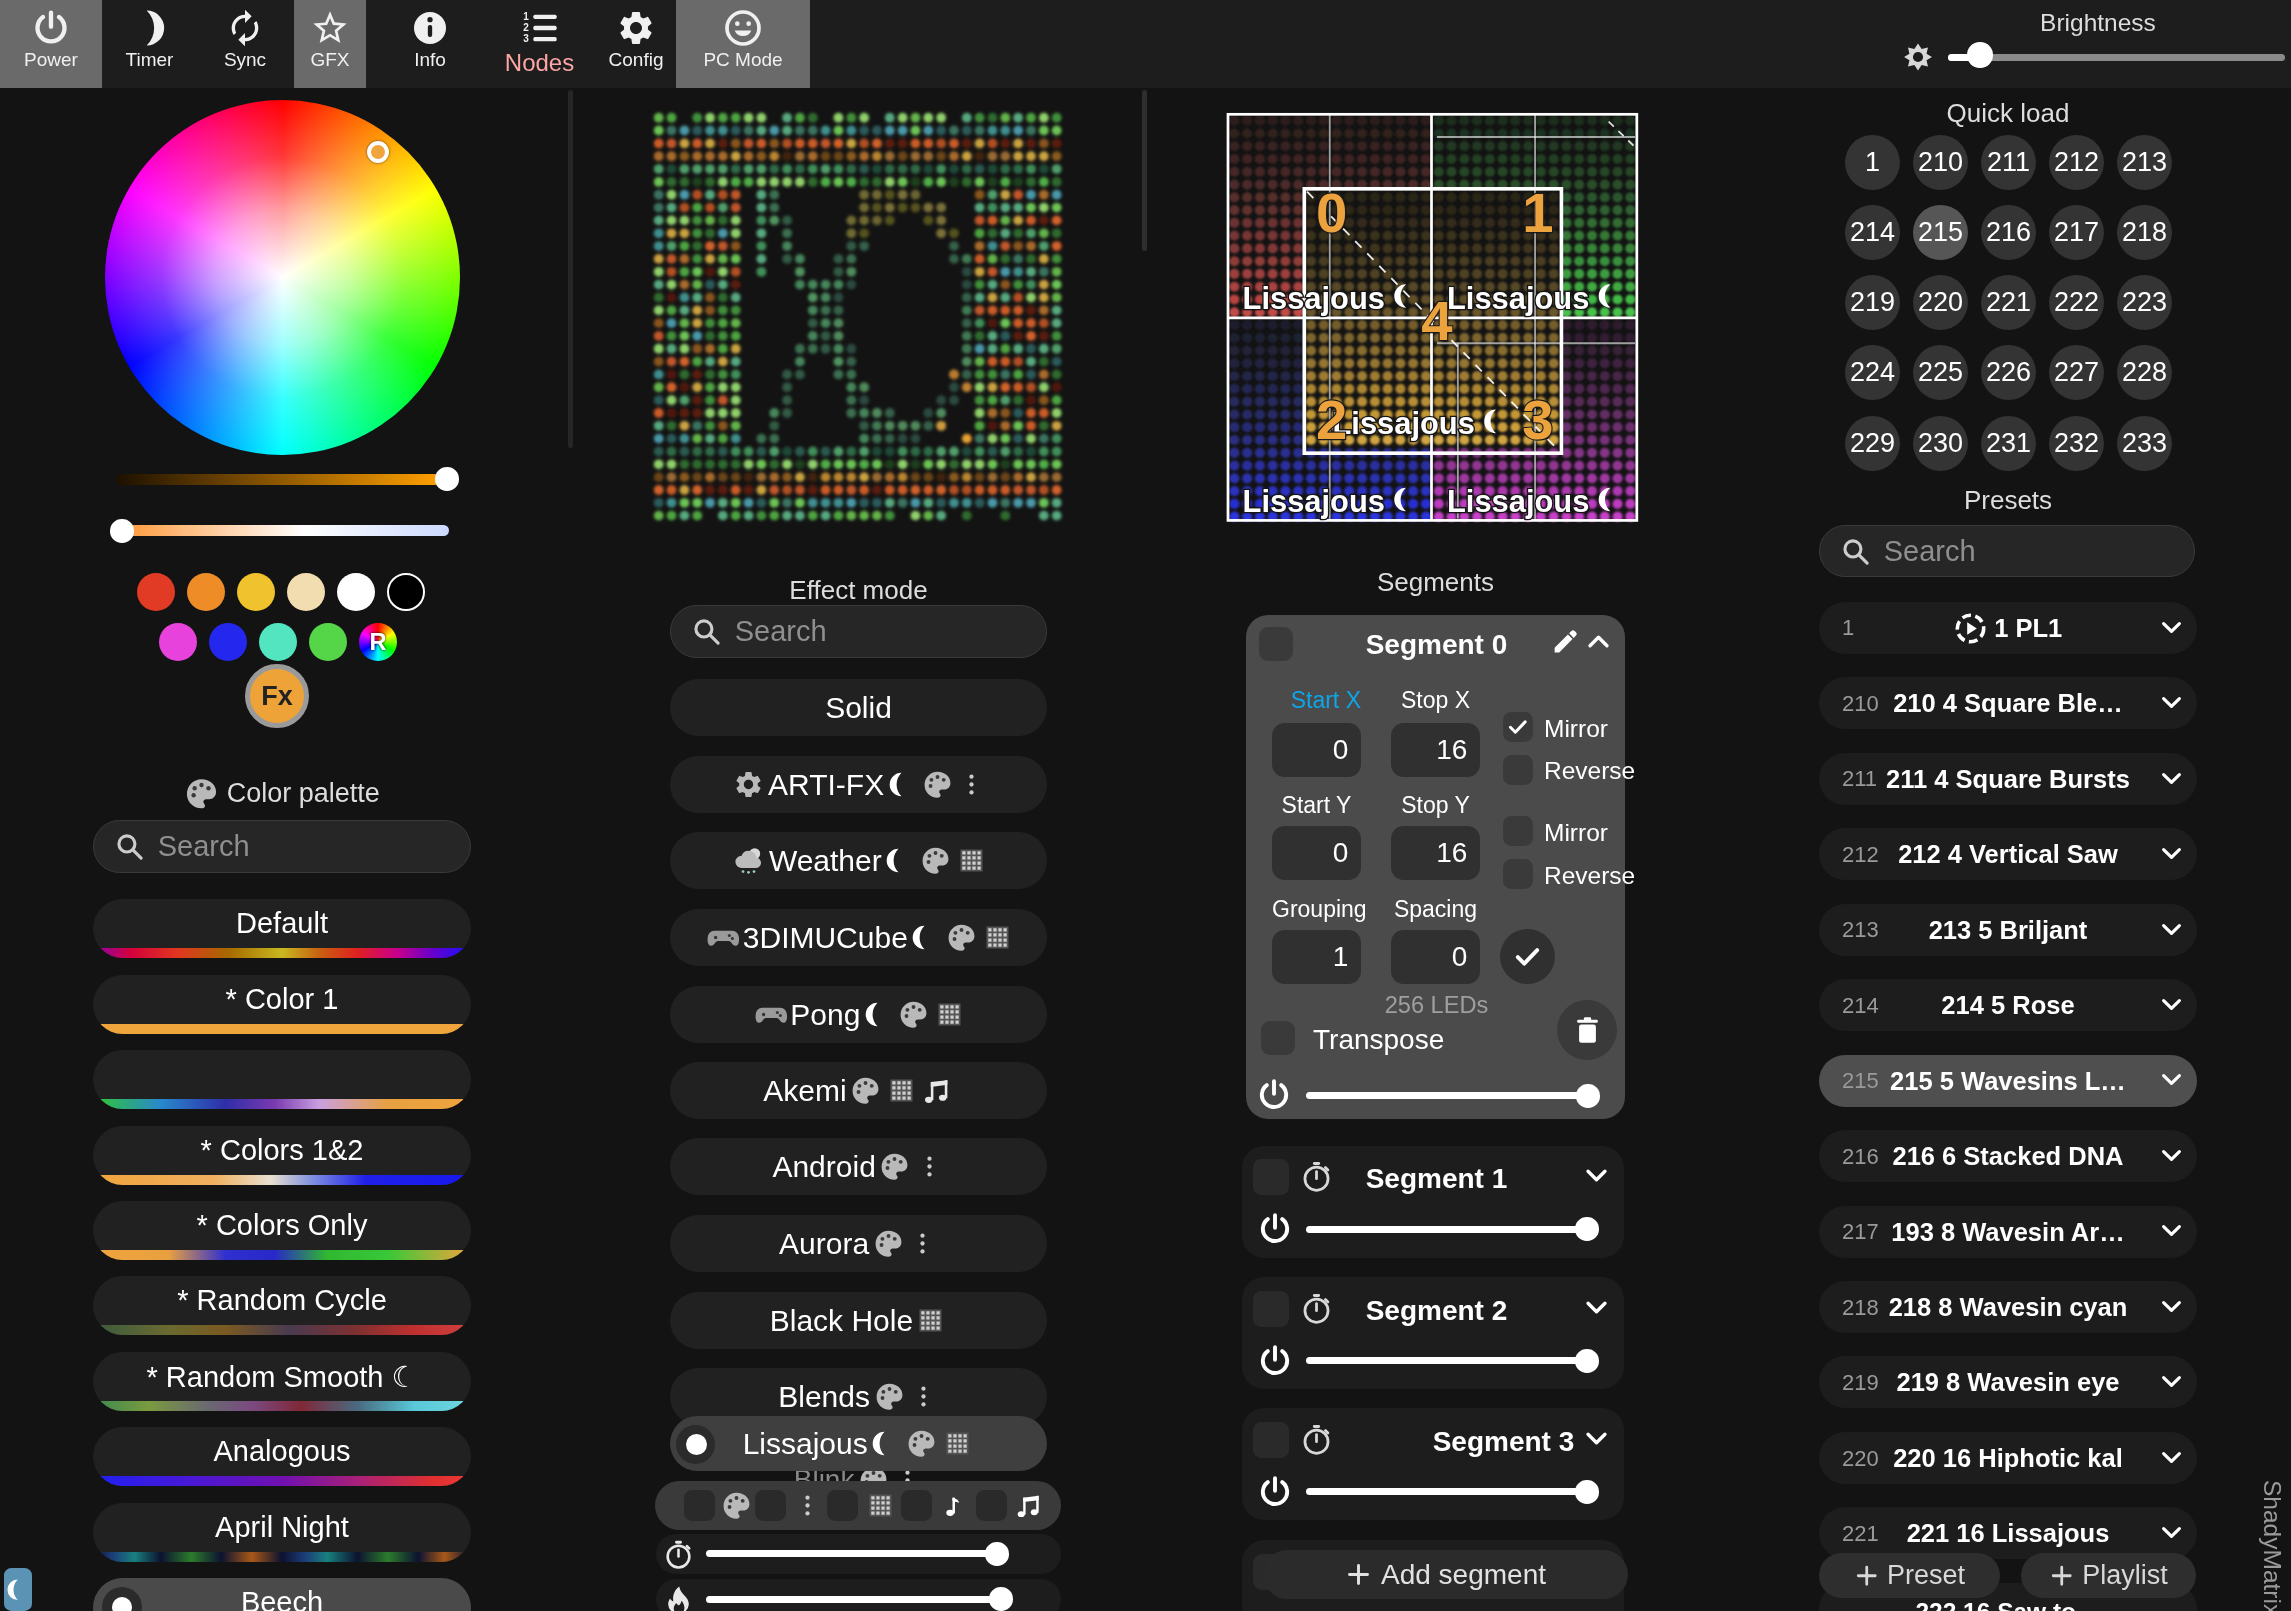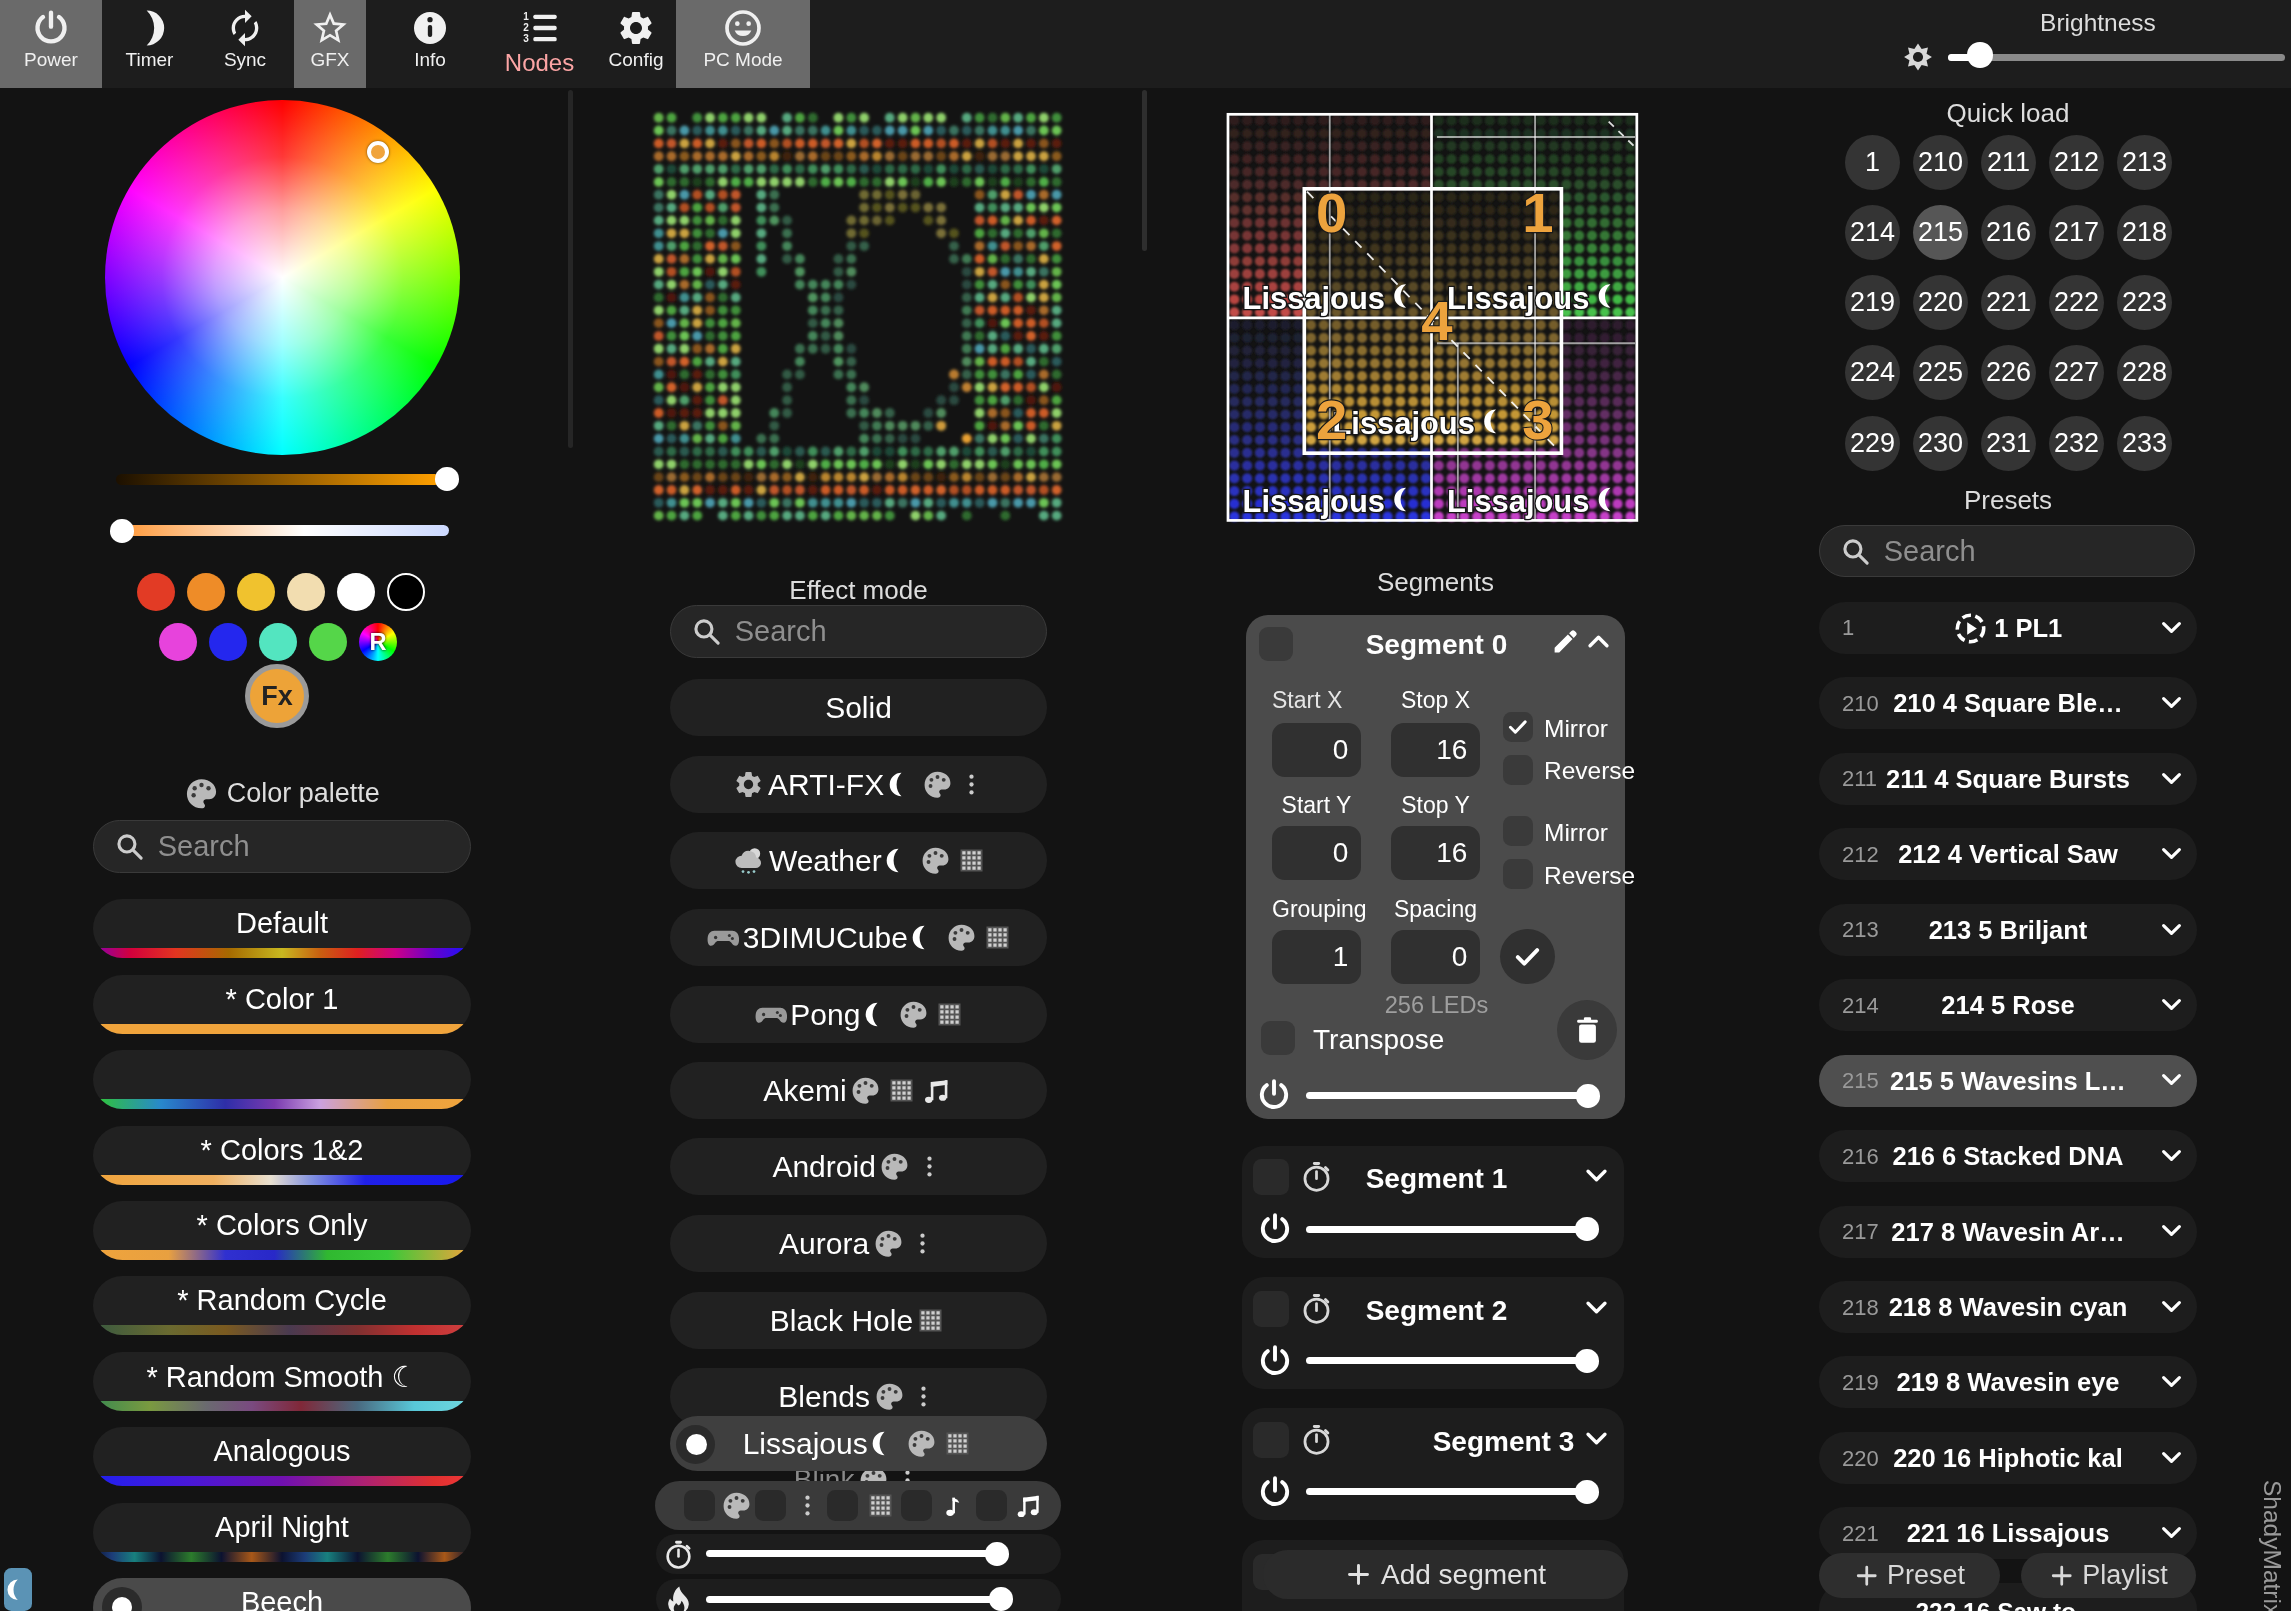--- a/index.html
+++ b/index.html
@@ -2247,21 +2247,21 @@
 <div class="ttl" style="left:1246px;top:567px;width:379px">Segments</div>
 <div class="abs" style="left:1246px;top:615px;width:379px;height:504px;background:#4b4b4b;border-radius:22px"></div>
 <div class="cb" style="left:1259px;top:627px;width:34px;height:34px;background:#3a3a3a"></div>
 <div class="abs" style="left:1309px;top:629px;width:255px;text-align:center;font-size:28px;font-weight:bold">Segment 0</div>
 <div class="abs" style="left:1551px;top:627px"><svg class="ic" width="29" height="29" style="color:#fff;" viewBox="0 0 32 32">
       <use href="#i-pencil"></use>
     </svg></div>
 <div class="abs" style="left:1584px;top:627px"><svg class="ic" width="29" height="29" style="color:#fff;" viewBox="0 0 32 32">
       <use href="#i-chevU"></use>
     </svg></div>
-<div class="abs" style="left:1272px;top:687px;width:89px;color:#e5e5e5;font-size:23px;text-align:left">Start X</div>
+<div class="abs" style="left:1272px;top:687px;width:89px;color:#0ea5e9;font-size:23px;text-align:right">Start X</div>
 <div class="abs" style="left:1391px;top:687px;width:89px;color:#fff;font-size:23px;text-align:center">Stop X</div>
 <div class="abs" style="left:1272px;top:723px;width:89px;height:54px;background:#303030;border-radius:12.7px;font-size:28px;display:flex;align-items:center;justify-content:flex-end;padding-right:12.7px">0</div>
 <div class="abs" style="left:1391px;top:723px;width:89px;height:54px;background:#303030;border-radius:12.7px;font-size:28px;display:flex;align-items:center;justify-content:flex-end;padding-right:12.7px">16</div>
 <div class="abs" style="left:1503px;top:712px;width:30px;height:30px;background:#3a3a3a;border-radius:8.2px"></div>
 <div class="abs flexc" style="left:1503px;top:712px;width:30px;height:30px">
     <svg class="ic" width="23.6" height="23.6" style="color:#fff;" viewBox="0 0 26 26">
       <use href="#i-check"></use>
     </svg>
   </div>
 <div class="abs" style="left:1544px;top:715px;font-size:24.5px">Mirror</div>
@@ -2440,21 +2440,21 @@
 <div class="abs" style="left:2158px;top:1066px"><svg class="ic" width="27" height="27" style="color:#fff;" viewBox="0 0 30 30">
       <use href="#i-chevD"></use>
     </svg></div>
 <div class="abs" style="left:1819px;top:1130px;width:378px;height:52px;background:#1d1d1d;border-radius:26px"></div>
 <div class="abs flexc" style="left:1819px;top:1130px;width:378px;height:52px;font-size:25.5px;font-weight:bold">216 6 Stacked DNA</div>
 <div class="abs" style="left:1842px;top:1144px;font-size:22px;color:#9a9a9a">216</div>
 <div class="abs" style="left:2158px;top:1142px"><svg class="ic" width="27" height="27" style="color:#fff;" viewBox="0 0 30 30">
       <use href="#i-chevD"></use>
     </svg></div>
 <div class="abs" style="left:1819px;top:1206px;width:378px;height:52px;background:#1d1d1d;border-radius:26px"></div>
-<div class="abs flexc" style="left:1819px;top:1206px;width:378px;height:52px;font-size:25.5px;font-weight:bold">217 8 Wavesin Ar…</div>
+<div class="abs flexc" style="left:1819px;top:1206px;width:378px;height:52px;font-size:25.5px;font-weight:bold">193 8 Wavesin Ar…</div>
 <div class="abs" style="left:1842px;top:1219px;font-size:22px;color:#9a9a9a">217</div>
 <div class="abs" style="left:2158px;top:1217px"><svg class="ic" width="27" height="27" style="color:#fff;" viewBox="0 0 30 30">
       <use href="#i-chevD"></use>
     </svg></div>
 <div class="abs" style="left:1819px;top:1281px;width:378px;height:52px;background:#1d1d1d;border-radius:26px"></div>
 <div class="abs flexc" style="left:1819px;top:1281px;width:378px;height:52px;font-size:25.5px;font-weight:bold">218 8 Wavesin cyan</div>
 <div class="abs" style="left:1842px;top:1295px;font-size:22px;color:#9a9a9a">218</div>
 <div class="abs" style="left:2158px;top:1293px"><svg class="ic" width="27" height="27" style="color:#fff;" viewBox="0 0 30 30">
       <use href="#i-chevD"></use>
     </svg></div>

